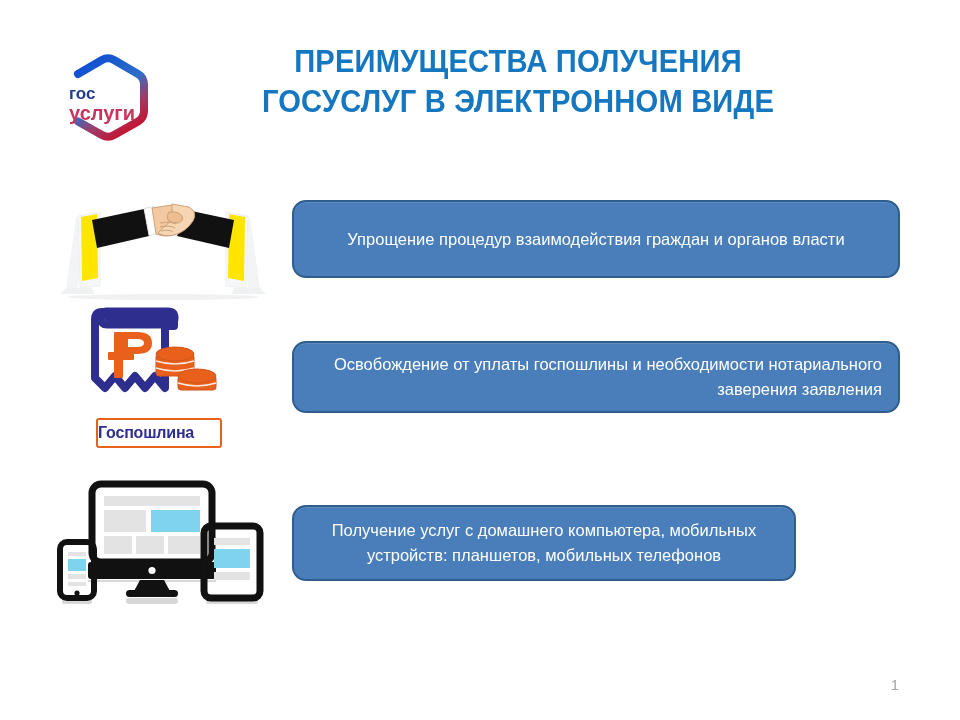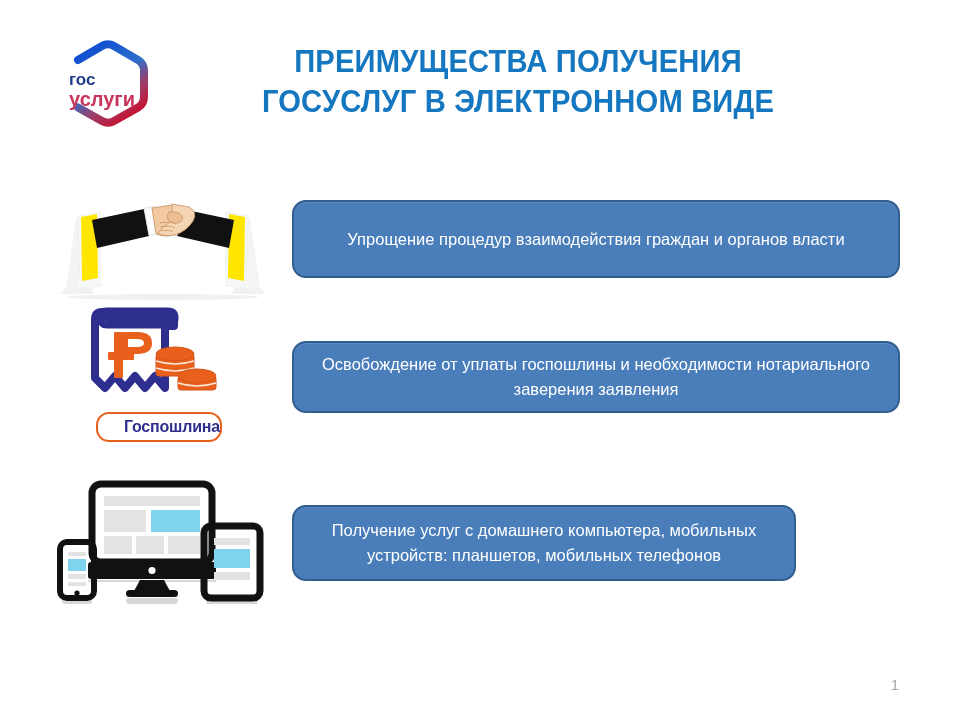--- a/index.html
+++ b/index.html
@@ -20,21 +20,21 @@
   #slide {
     position: absolute;
     inset: 0;
     background: #ffffff;
   }
 
   
   #logo-block {
     position: absolute;
     left: 56px;
-    top: 34px;
+    top: 48px;
     width: 112px;
     height: 96px;
   }
   #logo-block svg { display: block; }
 
   
   #title {
     position: absolute;
     left: 168px;
     top: 42px;
@@ -69,43 +69,43 @@
     text-align: center;
     display: flex;
     align-items: center;
     justify-content: center;
     padding: 16px 16px;
     box-shadow: inset 0 1px 0 rgba(255,255,255,0.10);
   }
   .callout span { display: block; }
 
   #box-1 { left: 292px; top: 200px;  width: 608px; height: 78px; }
-  #box-2 { left: 292px; top: 341px;  width: 608px; height: 72px; }
+  #box-2 { left: 292px; top: 341px;  width: 608px; height: 72px; text-align: right; }
   #box-3 { left: 292px; top: 505px;  width: 504px; height: 76px; }
 
   
   #icon-handshake { left: 48px; top: 190px; width: 230px; height: 112px; }
 
   
   #icon-fee { left: 82px; top: 296px; width: 160px; height: 162px; }
   #fee-label {
     position: absolute;
     left: 14px;
-    top: 116px;
+    top: 122px;
     width: 126px;
     height: 30px;
     box-sizing: border-box;
     border: 2.5px solid #e8601c;
-    border-radius: 13px;
+    border-radius: 3px;
     background: #ffffff;
     color: #2e2e8f;
     font-weight: bold;
     font-size: 16px;
     line-height: 25px;
-    text-align: right;
+    text-align: left;
     letter-spacing: -0.2px;
   }
 
   
   #icon-devices { left: 52px; top: 476px; width: 226px; height: 130px; }
 
   
   #page-number {
     position: absolute;
     left: 880px;

